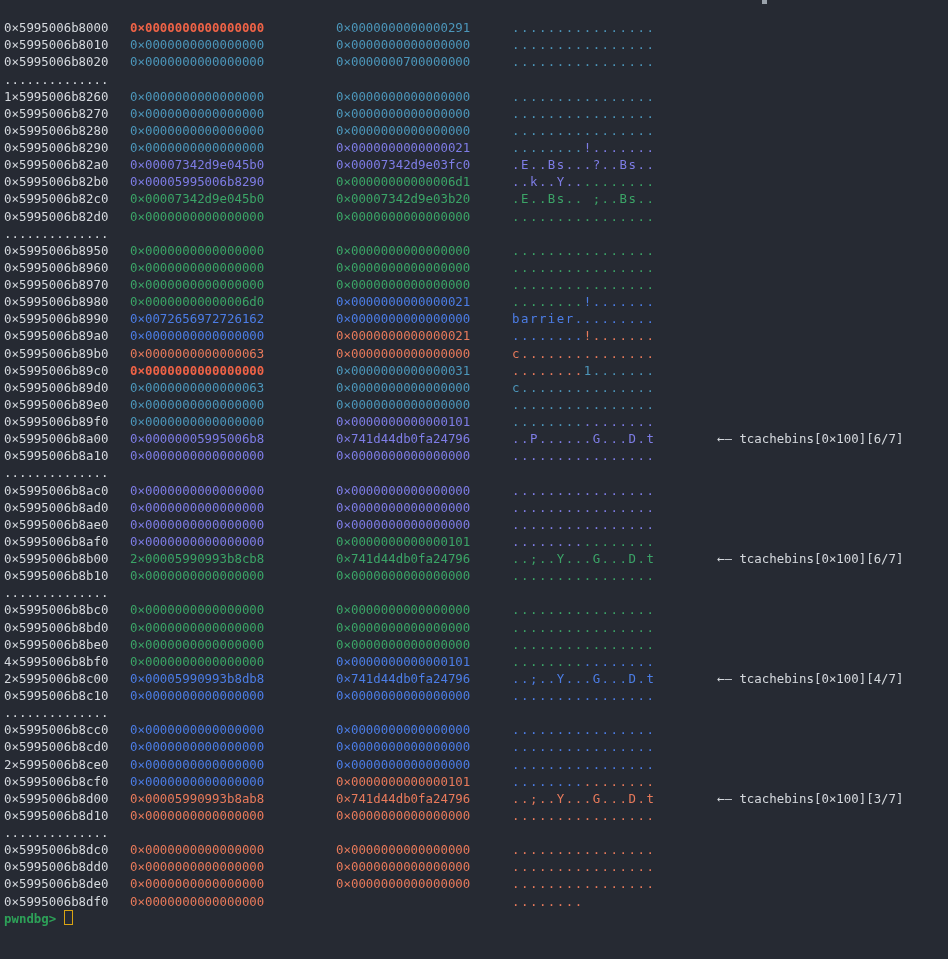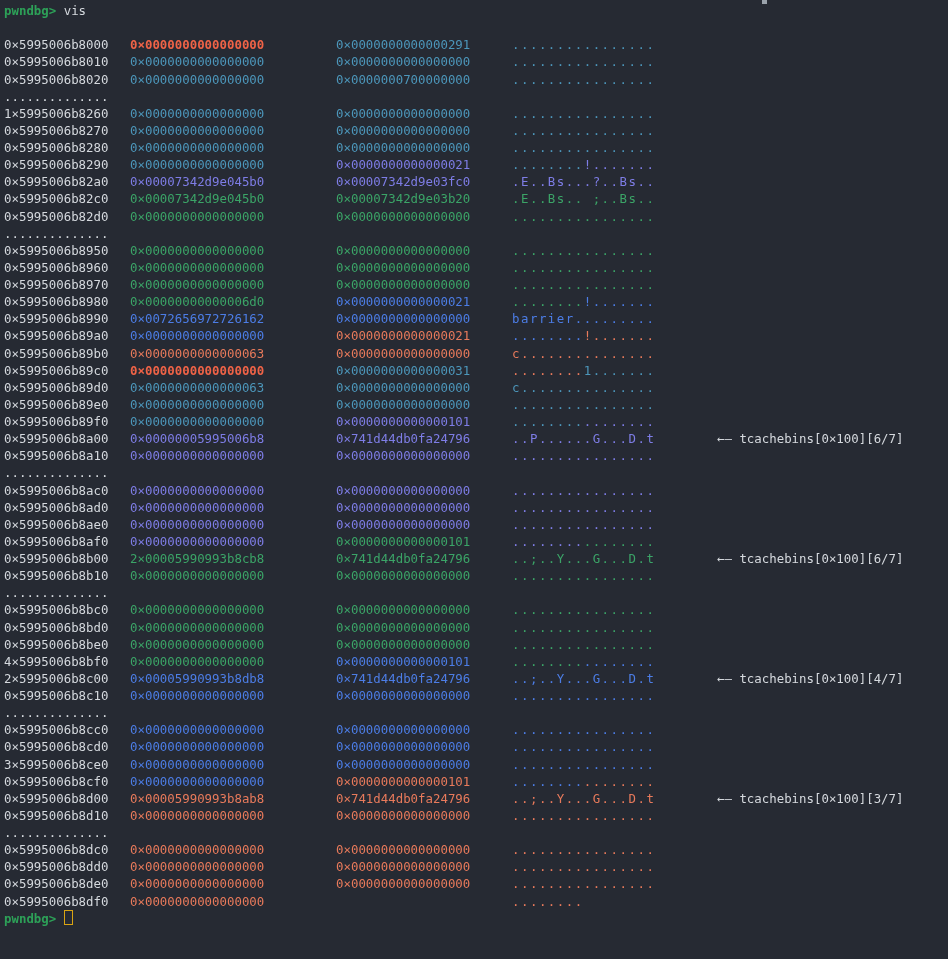--- a/index.html
+++ b/index.html
@@ -28,31 +28,31 @@
     display:inline-block;width:7px;height:13px;
     border:1.5px solid var(--cursor);
     vertical-align:-2px;background:transparent;
   }
   #scrollmark{position:absolute;left:762px;top:0;width:5px;height:4px;background:var(--scroll)}
 </style>
 </head>
 <body>
 
 <div id="term">
-    <div class="row"><span class="a"><span class="c-prompt">pwndbg&gt;</span><span class="c-fg"> vis</span></span></div>
     <div class="row"></div>
     <div class="row"><span class="a c-fg">0×5995006b8000</span><span class="v1 c-red_bold">0×0000000000000000</span><span class="v2 c-cyan">0×0000000000000291</span><span class="as"><span class="c-cyan">................</span></span></div>
     <div class="row"><span class="a c-fg">0×5995006b8010</span><span class="v1 c-cyan">0×0000000000000000</span><span class="v2 c-cyan">0×0000000000000000</span><span class="as"><span class="c-cyan">................</span></span></div>
     <div class="row"><span class="a c-fg">0×5995006b8020</span><span class="v1 c-cyan">0×0000000000000000</span><span class="v2 c-cyan">0×0000000700000000</span><span class="as"><span class="c-cyan">................</span></span></div>
     <div class="row"><span class="a c-fg">..............</span></div>
     <div class="row"><span class="a c-fg">1×5995006b8260</span><span class="v1 c-cyan">0×0000000000000000</span><span class="v2 c-cyan">0×0000000000000000</span><span class="as"><span class="c-cyan">................</span></span></div>
     <div class="row"><span class="a c-fg">0×5995006b8270</span><span class="v1 c-cyan">0×0000000000000000</span><span class="v2 c-cyan">0×0000000000000000</span><span class="as"><span class="c-cyan">................</span></span></div>
     <div class="row"><span class="a c-fg">0×5995006b8280</span><span class="v1 c-cyan">0×0000000000000000</span><span class="v2 c-cyan">0×0000000000000000</span><span class="as"><span class="c-cyan">................</span></span></div>
     <div class="row"><span class="a c-fg">0×5995006b8290</span><span class="v1 c-cyan">0×0000000000000000</span><span class="v2 c-purple">0×0000000000000021</span><span class="as"><span class="c-cyan">........</span><span class="c-purple">!.......</span></span></div>
     <div class="row"><span class="a c-fg">0×5995006b82a0</span><span class="v1 c-purple">0×00007342d9e045b0</span><span class="v2 c-purple">0×00007342d9e03fc0</span><span class="as"><span class="c-purple">.E..Bs...?..Bs..</span></span></div>
+    <div class="row"><span class="a c-fg">0×5995006b82b0</span><span class="v1 c-purple">0×00005995006b8290</span><span class="v2 c-green">0×00000000000006d1</span><span class="as"><span class="c-purple">..k..Y..</span><span class="c-green">........</span></span></div>
     <div class="row"><span class="a c-fg">0×5995006b82c0</span><span class="v1 c-green">0×00007342d9e045b0</span><span class="v2 c-green">0×00007342d9e03b20</span><span class="as"><span class="c-green">.E..Bs.. ;..Bs..</span></span></div>
     <div class="row"><span class="a c-fg">0×5995006b82d0</span><span class="v1 c-green">0×0000000000000000</span><span class="v2 c-green">0×0000000000000000</span><span class="as"><span class="c-green">................</span></span></div>
     <div class="row"><span class="a c-fg">..............</span></div>
     <div class="row"><span class="a c-fg">0×5995006b8950</span><span class="v1 c-green">0×0000000000000000</span><span class="v2 c-green">0×0000000000000000</span><span class="as"><span class="c-green">................</span></span></div>
     <div class="row"><span class="a c-fg">0×5995006b8960</span><span class="v1 c-green">0×0000000000000000</span><span class="v2 c-green">0×0000000000000000</span><span class="as"><span class="c-green">................</span></span></div>
     <div class="row"><span class="a c-fg">0×5995006b8970</span><span class="v1 c-green">0×0000000000000000</span><span class="v2 c-green">0×0000000000000000</span><span class="as"><span class="c-green">................</span></span></div>
     <div class="row"><span class="a c-fg">0×5995006b8980</span><span class="v1 c-green">0×00000000000006d0</span><span class="v2 c-blue">0×0000000000000021</span><span class="as"><span class="c-green">........</span><span class="c-blue">!.......</span></span></div>
     <div class="row"><span class="a c-fg">0×5995006b8990</span><span class="v1 c-blue">0×0072656972726162</span><span class="v2 c-blue">0×0000000000000000</span><span class="as"><span class="c-blue">barrier.........</span></span></div>
     <div class="row"><span class="a c-fg">0×5995006b89a0</span><span class="v1 c-blue">0×0000000000000000</span><span class="v2 c-red">0×0000000000000021</span><span class="as"><span class="c-blue">........</span><span class="c-red">!.......</span></span></div>
     <div class="row"><span class="a c-fg">0×5995006b89b0</span><span class="v1 c-red">0×0000000000000063</span><span class="v2 c-red">0×0000000000000000</span><span class="as"><span class="c-red">c...............</span></span></div>
@@ -72,21 +72,21 @@
     <div class="row"><span class="a c-fg">..............</span></div>
     <div class="row"><span class="a c-fg">0×5995006b8bc0</span><span class="v1 c-green">0×0000000000000000</span><span class="v2 c-green">0×0000000000000000</span><span class="as"><span class="c-green">................</span></span></div>
     <div class="row"><span class="a c-fg">0×5995006b8bd0</span><span class="v1 c-green">0×0000000000000000</span><span class="v2 c-green">0×0000000000000000</span><span class="as"><span class="c-green">................</span></span></div>
     <div class="row"><span class="a c-fg">0×5995006b8be0</span><span class="v1 c-green">0×0000000000000000</span><span class="v2 c-green">0×0000000000000000</span><span class="as"><span class="c-green">................</span></span></div>
     <div class="row"><span class="a c-fg">4×5995006b8bf0</span><span class="v1 c-green">0×0000000000000000</span><span class="v2 c-blue">0×0000000000000101</span><span class="as"><span class="c-green">........</span><span class="c-blue">........</span></span></div>
     <div class="row"><span class="a c-fg">2×5995006b8c00</span><span class="v1 c-blue">0×00005990993b8db8</span><span class="v2 c-blue">0×741d44db0fa24796</span><span class="as"><span class="c-blue">..;..Y...G...D.t</span></span><span class="nt">←— tcachebins[0×100][4/7]</span></div>
     <div class="row"><span class="a c-fg">0×5995006b8c10</span><span class="v1 c-blue">0×0000000000000000</span><span class="v2 c-blue">0×0000000000000000</span><span class="as"><span class="c-blue">................</span></span></div>
     <div class="row"><span class="a c-fg">..............</span></div>
     <div class="row"><span class="a c-fg">0×5995006b8cc0</span><span class="v1 c-blue">0×0000000000000000</span><span class="v2 c-blue">0×0000000000000000</span><span class="as"><span class="c-blue">................</span></span></div>
     <div class="row"><span class="a c-fg">0×5995006b8cd0</span><span class="v1 c-blue">0×0000000000000000</span><span class="v2 c-blue">0×0000000000000000</span><span class="as"><span class="c-blue">................</span></span></div>
-    <div class="row"><span class="a c-fg">3×5995006b8ce0</span><span class="v1 c-blue">0×0000000000000000</span><span class="v2 c-blue">0×0000000000000000</span><span class="as"><span class="c-blue">................</span></span></div>
+    <div class="row"><span class="a c-fg">2×5995006b8ce0</span><span class="v1 c-blue">0×0000000000000000</span><span class="v2 c-blue">0×0000000000000000</span><span class="as"><span class="c-blue">................</span></span></div>
     <div class="row"><span class="a c-fg">0×5995006b8cf0</span><span class="v1 c-blue">0×0000000000000000</span><span class="v2 c-red">0×0000000000000101</span><span class="as"><span class="c-blue">........</span><span class="c-red">........</span></span></div>
     <div class="row"><span class="a c-fg">0×5995006b8d00</span><span class="v1 c-red">0×00005990993b8ab8</span><span class="v2 c-red">0×741d44db0fa24796</span><span class="as"><span class="c-red">..;..Y...G...D.t</span></span><span class="nt">←— tcachebins[0×100][3/7]</span></div>
     <div class="row"><span class="a c-fg">0×5995006b8d10</span><span class="v1 c-red">0×0000000000000000</span><span class="v2 c-red">0×0000000000000000</span><span class="as"><span class="c-red">................</span></span></div>
     <div class="row"><span class="a c-fg">..............</span></div>
     <div class="row"><span class="a c-fg">0×5995006b8dc0</span><span class="v1 c-red">0×0000000000000000</span><span class="v2 c-red">0×0000000000000000</span><span class="as"><span class="c-red">................</span></span></div>
     <div class="row"><span class="a c-fg">0×5995006b8dd0</span><span class="v1 c-red">0×0000000000000000</span><span class="v2 c-red">0×0000000000000000</span><span class="as"><span class="c-red">................</span></span></div>
     <div class="row"><span class="a c-fg">0×5995006b8de0</span><span class="v1 c-red">0×0000000000000000</span><span class="v2 c-red">0×0000000000000000</span><span class="as"><span class="c-red">................</span></span></div>
     <div class="row"><span class="a c-fg">0×5995006b8df0</span><span class="v1 c-red">0×0000000000000000</span><span class="as"><span class="c-red">........</span></span></div>
     <div class="row"><span class="a"><span class="c-prompt">pwndbg&gt;</span><span> </span><span class="cursor"></span></span></div>
   </div>

